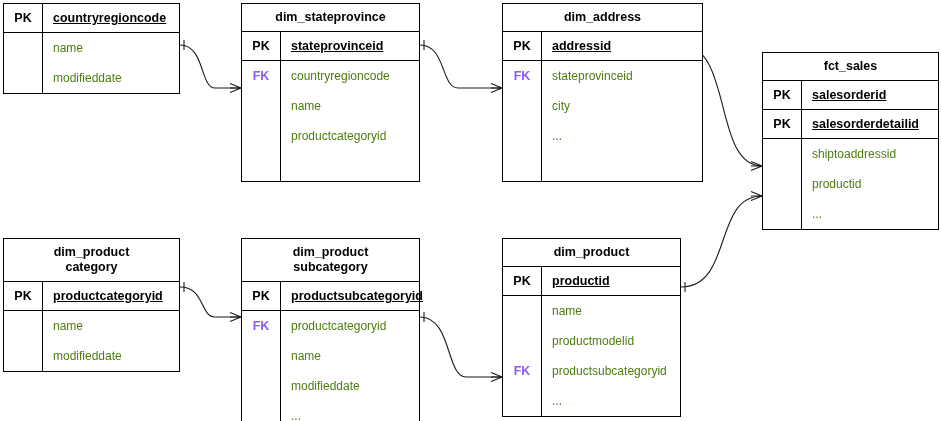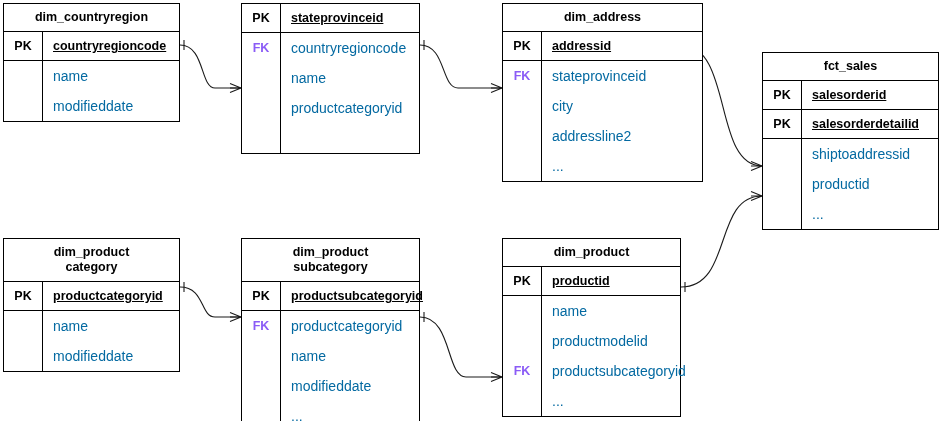--- a/index.html
+++ b/index.html
@@ -95,22 +95,22 @@
   .bodyfields {
     box-sizing: border-box;
     flex: 1 1 auto;
   }
   .bodyfields .fslot {
     box-sizing: border-box;
     height: 30px;
     display: flex;
     align-items: center;
     padding-left: 10px;
-    font-size: 14px;
-    color: #0369a1;
+    font-size: 12px;
+    color: #4d7c0f;
   }
   #edges {
     position: absolute;
     left: 0;
     top: 0;
     width: 941px;
     height: 421px;
     pointer-events: none;
   }
   #edges path, #edges line {
@@ -149,37 +149,37 @@
         <line x1="184" y1="282" x2="184" y2="292"></line>
         <path d="M241,317 L230,312.5 M241,317 L230,317 M241,317 L230,321.5"></path>
       </g>
       <g>
         <path d="M420,317 C452,317 446,377 466,377 C482,377 486,377 502,377"></path>
         <line x1="424" y1="312" x2="424" y2="322"></line>
         <path d="M502,377 L491,372.5 M502,377 L491,377 M502,377 L491,381.5"></path>
       </g>
     </svg>
 <div class="entity" style="left: 3px; top: 3px; width: 177px;">
-      <div class="entity-title">dim_countryregion</div>
       <div class="row keyrow">
         <div class="keycell">PK</div>
         <div class="fieldcell pk">countryregioncode</div>
       </div>
       <div class="bodywrap">
         <div class="bodykeys">
           <div class="kslot"></div>
           <div class="kslot"></div>
         </div>
         <div class="bodyfields">
           <div class="fslot">name</div>
           <div class="fslot">modifieddate</div>
         </div>
       </div>
     </div>
     <div class="entity" style="left: 241px; top: 3px; width: 179px;">
+      <div class="entity-title">dim_stateprovince</div>
       <div class="row keyrow">
         <div class="keycell">PK</div>
         <div class="fieldcell pk">stateprovinceid</div>
       </div>
       <div class="bodywrap">
         <div class="bodykeys">
           <div class="kslot">FK</div>
           <div class="kslot"></div>
           <div class="kslot"></div>
           <div class="kslot"></div>
@@ -200,21 +200,20 @@
       <div class="bodywrap">
         <div class="bodykeys">
           <div class="kslot">FK</div>
           <div class="kslot"></div>
           <div class="kslot"></div>
           <div class="kslot"></div>
         </div>
         <div class="bodyfields">
           <div class="fslot">stateprovinceid</div>
           <div class="fslot">city</div>
-          <div class="fslot">addressline2</div>
           <div class="fslot">...</div>
         </div>
       </div>
     </div>
     <div class="entity" style="left: 762px; top: 52px; width: 177px;">
       <div class="entity-title">fct_sales</div>
       <div class="row keyrow">
         <div class="keycell">PK</div>
         <div class="fieldcell pk">salesorderid</div>
       </div>

